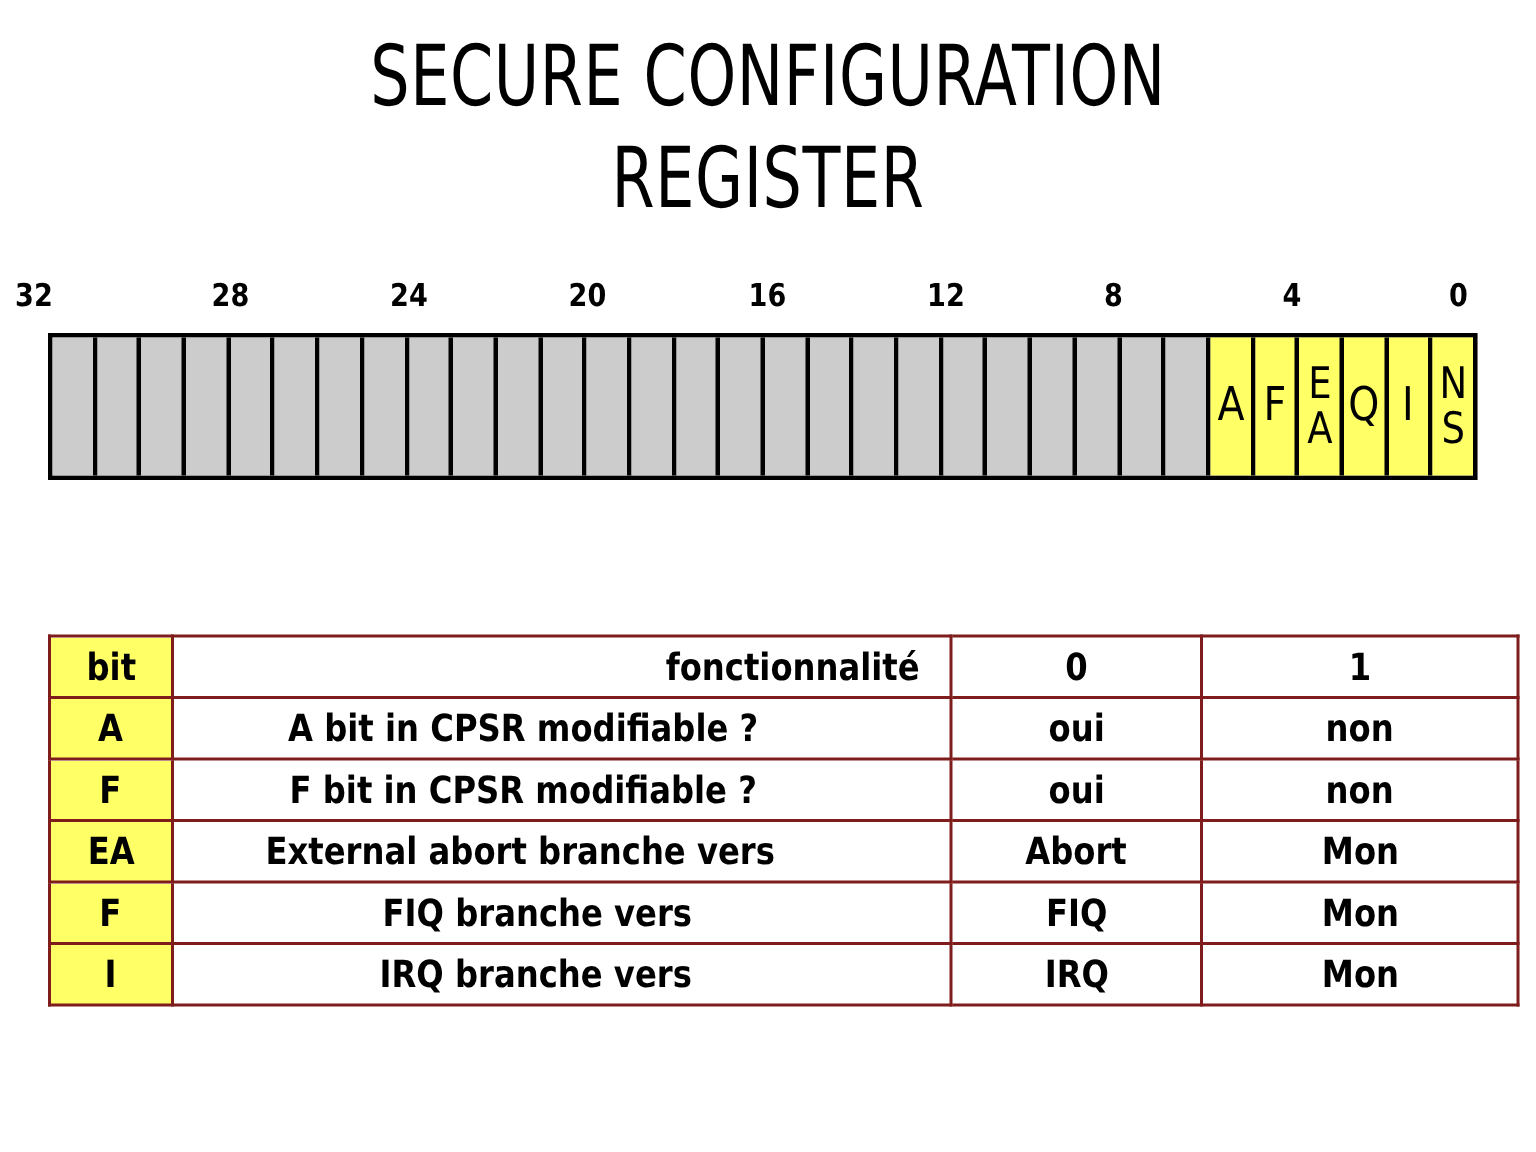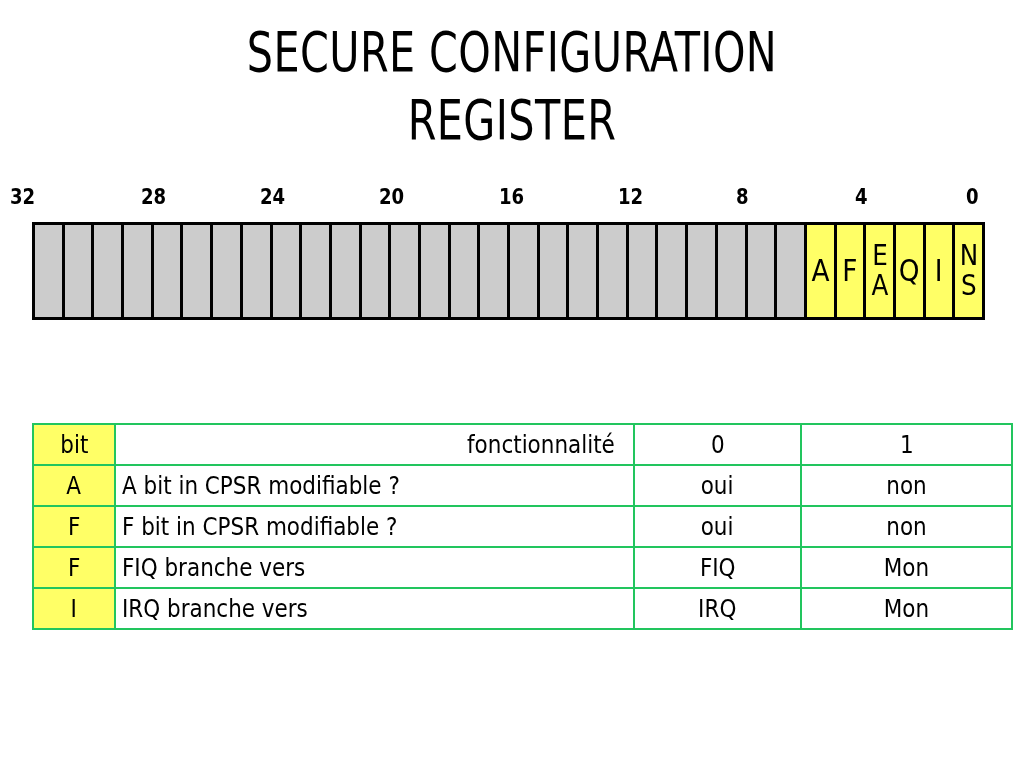--- a/index.html
+++ b/index.html
@@ -92,39 +92,39 @@
   
   #bit-table {
     position: absolute;
     left: 32px;
     top: 423px;
     width: 923px;
     border-collapse: collapse;
     table-layout: fixed;
   }
   #bit-table td {
-    border: 2px solid #22c55e;
+    border: 2px solid #7f1d1d;
     height: 39px;
     padding: 0 6px;
     font-size: 25px;
     font-family: "DejaVu Sans", sans-serif;
-    font-weight: 400;
+    font-weight: 700;
     vertical-align: middle;
     white-space: nowrap;
     overflow: hidden;
   }
   #bit-table td > span {
     display: inline-block;
     transform: scaleX(0.86);
     transform-origin: left center;
   }
   #bit-table td.c-ctr > span { transform-origin: center center; }
   .col-bit   { width: 68px;  text-align: center; background: #ffff66; }
   .col-func  { width: 505px; text-align: right; }
-  .col-func.left-al { text-align: left; }
+  .col-func.left-al { text-align: center; }
   .col-zero  { width: 153px; text-align: center; }
   .col-one   { width: 197px; text-align: center; }
 </style>
 </head>
 <body>
 
 <div id="slide-title">SECURE CONFIGURATION
 REGISTER</div>
 
 <div id="bit-ruler">
@@ -202,20 +202,26 @@
         <td class="col-zero c-ctr"><span>oui</span></td>
         <td class="col-one c-ctr"><span>non</span></td>
       </tr>
       <tr>
         <td class="col-bit c-ctr"><span>F</span></td>
         <td class="col-func left-al"><span>F bit in CPSR modifiable ?</span></td>
         <td class="col-zero c-ctr"><span>oui</span></td>
         <td class="col-one c-ctr"><span>non</span></td>
       </tr>
       <tr>
+        <td class="col-bit c-ctr"><span>EA</span></td>
+        <td class="col-func left-al"><span>External abort branche vers</span></td>
+        <td class="col-zero c-ctr"><span>Abort</span></td>
+        <td class="col-one c-ctr"><span>Mon</span></td>
+      </tr>
+      <tr>
         <td class="col-bit c-ctr"><span>F</span></td>
         <td class="col-func left-al"><span>FIQ branche vers</span></td>
         <td class="col-zero c-ctr"><span>FIQ</span></td>
         <td class="col-one c-ctr"><span>Mon</span></td>
       </tr>
       <tr>
         <td class="col-bit c-ctr"><span>I</span></td>
         <td class="col-func left-al"><span>IRQ branche vers</span></td>
         <td class="col-zero c-ctr"><span>IRQ</span></td>
         <td class="col-one c-ctr"><span>Mon</span></td>

